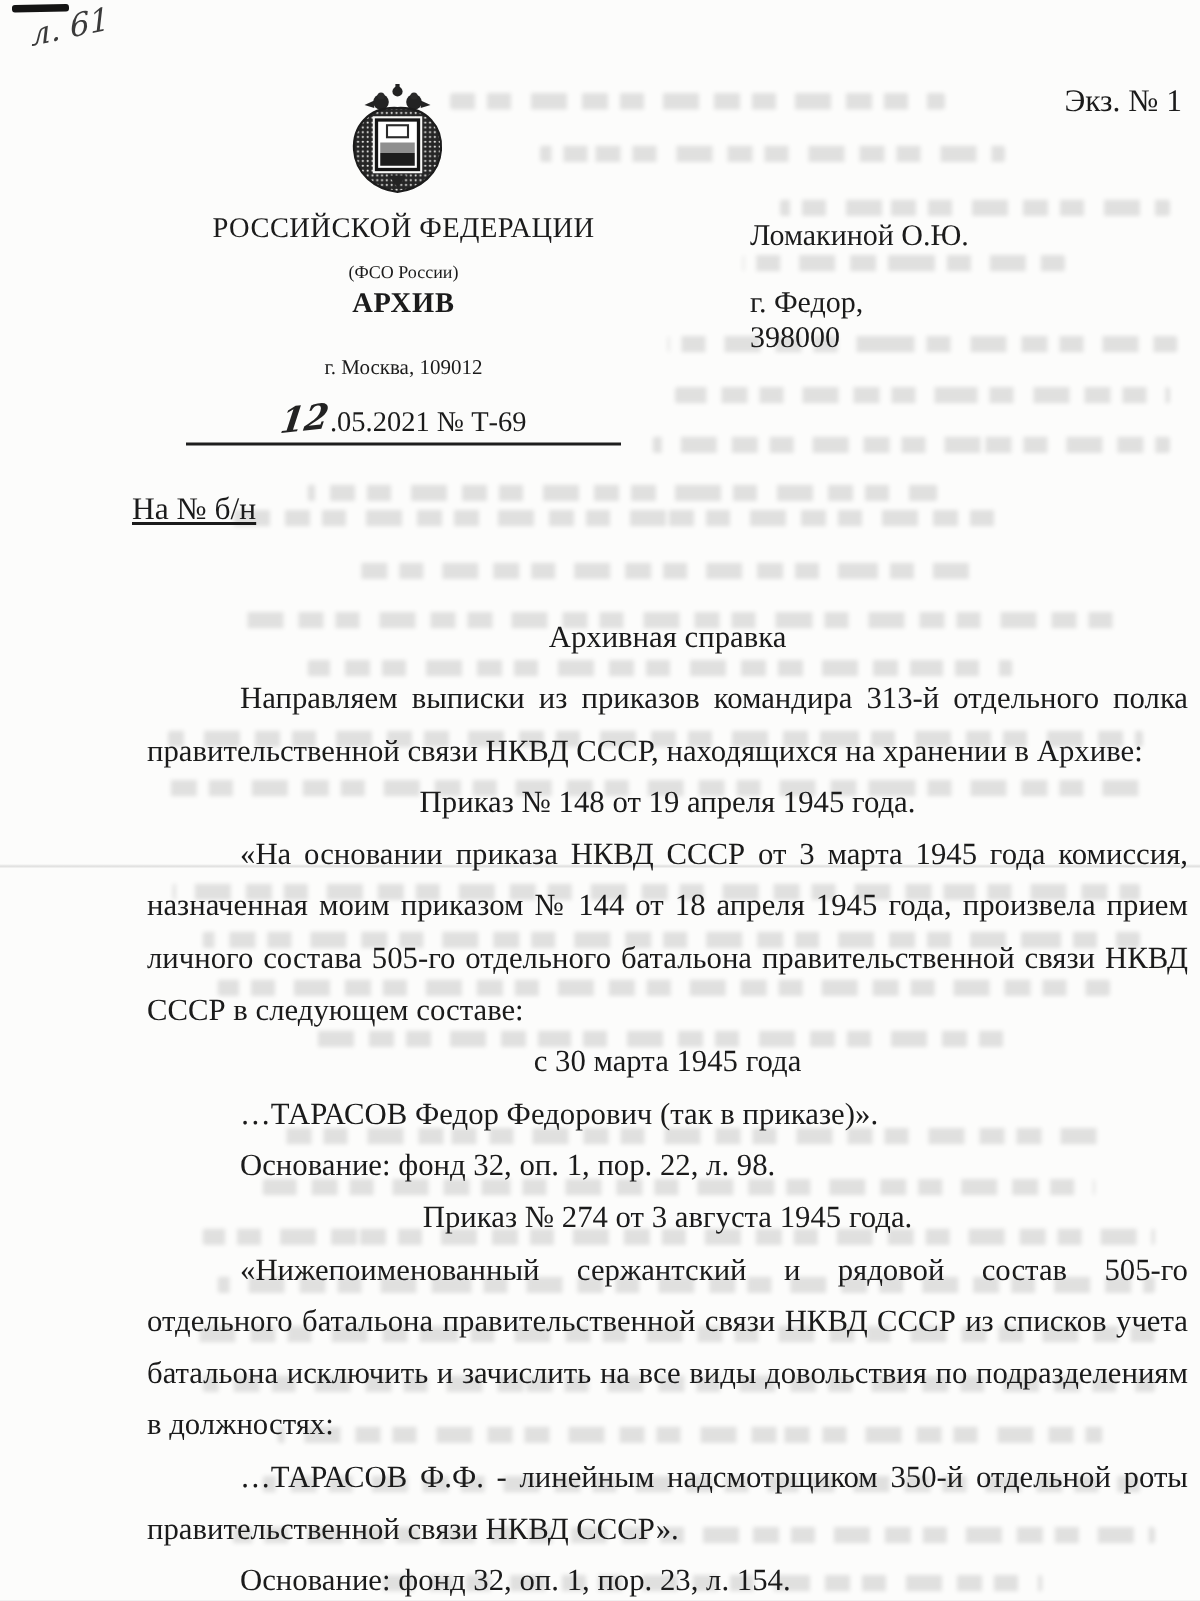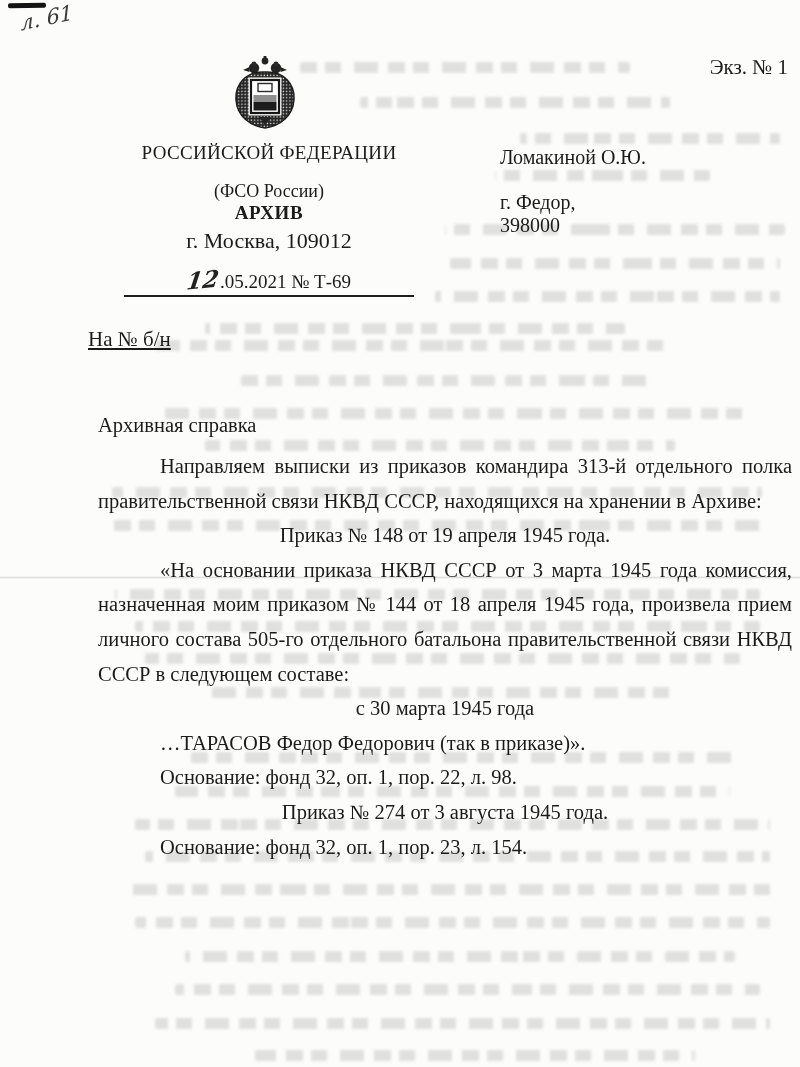--- a/index.html
+++ b/index.html
@@ -28,39 +28,39 @@
     background:repeating-linear-gradient(90deg,#3c3c3c 0 17px,transparent 17px 25px,#3c3c3c 25px 41px,transparent 41px 54px,#3c3c3c 54px 78px,transparent 78px 88px);
     opacity:0.14;filter:blur(1.4px);
   }
   
   .copy-number{position:absolute;top:55px;right:12px;font-size:21px;}
   
   .emblem{position:absolute;left:228px;top:55px;width:74px;height:76px;}
   
   .letterhead{position:absolute;left:78px;top:142px;width:382px;text-align:center;}
   .org-line{font-size:19px;line-height:22px;letter-spacing:0.3px;}
-  .org-short{font-size:18px;line-height:22px;margin-top:16px;}
+  .org-short{font-size:12px;line-height:22px;margin-top:6px;}
   .dept{font-size:19px;font-weight:bold;letter-spacing:0.6px;}
-  .org-city{font-size:22px;margin-top:4px;text-align:center;}
+  .org-city{font-size:14px;margin-top:24px;text-align:center;}
   .date-line{
     display:inline-block;margin-top:12px;min-width:282px;
     border-bottom:2px solid #1e1e1e;padding:0 4px 2px 4px;
     font-size:19px;white-space:nowrap;
   }
   .hw-day{
     font-family:"DejaVu Serif",serif;font-style:italic;font-weight:bold;
     font-size:23px;display:inline-block;transform:rotate(-6deg) skewX(-14deg);
     margin-right:1px;color:#222;
   }
   .ref-number{position:absolute;left:88px;top:327px;font-size:21px;text-decoration:underline;}
   
   .recipient{position:absolute;left:500px;top:146px;width:292px;text-align:left;font-size:20px;line-height:23px;}
   .recipient .addr{margin-top:22px;}
   
-  .doc-title{position:absolute;left:98px;top:414px;width:694px;font-size:20.5px;}
+  .doc-title{position:absolute;left:98px;top:414px;width:694px;text-align:center;font-size:20.5px;}
   .doc-body{position:absolute;left:98px;top:449px;width:694px;font-size:20.5px;line-height:34.6px;}
   .doc-body p{margin:0;padding:0;}
   .p-justify{text-align:justify;text-indent:62px;}
   .p-center{text-align:center;text-indent:0;}
   .p-indent{text-align:left;text-indent:62px;}
 </style>
 </head>
 <body>
 
 <div class="page">
@@ -157,16 +157,18 @@
   <div class="doc-title">Архивная справка</div>
 
   <div class="doc-body">
     <p class="p-justify">Направляем выписки из приказов командира 313-й отдельного полка правительственной связи НКВД СССР, находящихся на хранении в Архиве:</p>
     <p class="p-center">Приказ № 148 от 19 апреля 1945 года.</p>
     <p class="p-justify">«На основании приказа НКВД СССР от 3 марта 1945 года комиссия, назначенная моим приказом № 144 от 18 апреля 1945 года, произвела прием личного состава 505-го отдельного батальона правительственной связи НКВД СССР в следующем составе:</p>
     <p class="p-center">с 30 марта 1945 года</p>
     <p class="p-indent">…ТАРАСОВ Федор Федорович (так в приказе)».</p>
     <p class="p-indent">Основание: фонд 32, оп. 1, пор. 22, л. 98.</p>
     <p class="p-center">Приказ № 274 от 3 августа 1945 года.</p>
+    <p class="p-justify">«Нижепоименованный сержантский и рядовой состав 505-го отдельного батальона правительственной связи НКВД СССР из списков учета батальона исключить и зачислить на все виды довольствия по подразделениям в должностях:</p>
+    <p class="p-justify">…ТАРАСОВ Ф.Ф. - линейным надсмотрщиком 350-й отдельной роты правительственной связи НКВД СССР».</p>
     <p class="p-indent">Основание: фонд 32, оп. 1, пор. 23, л. 154.</p>
   </div>
 
 </div>
 
 </body></html>

